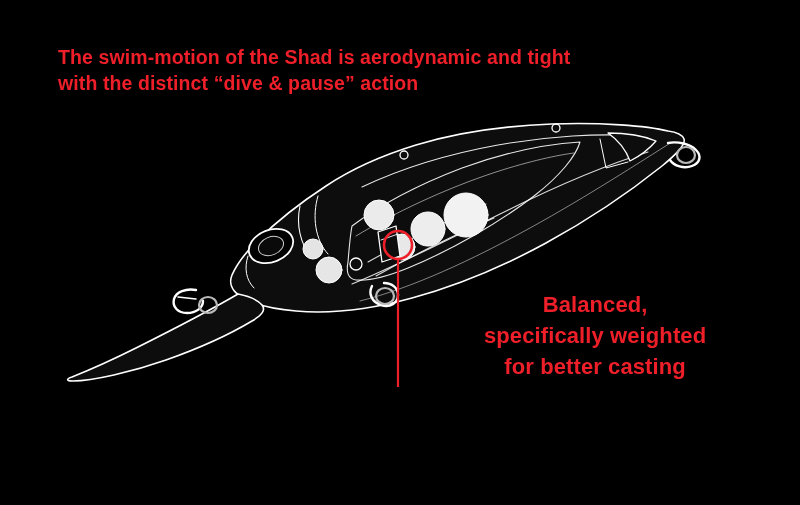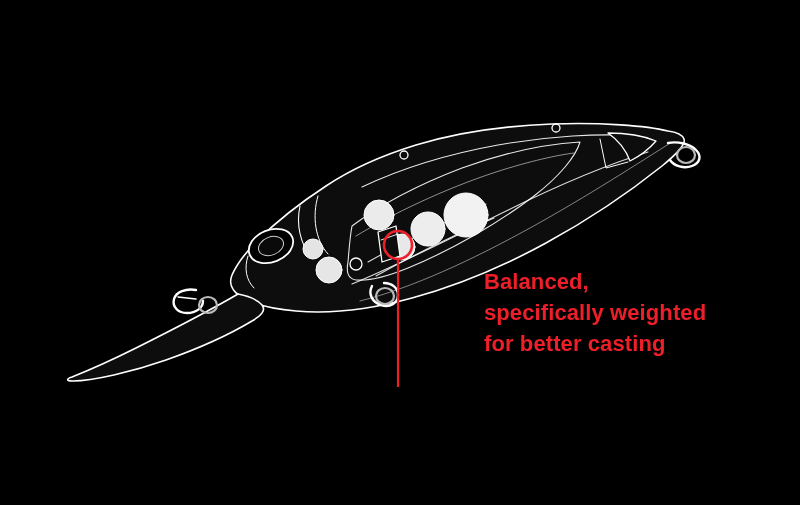--- a/index.html
+++ b/index.html
@@ -23,24 +23,25 @@
     white-space: pre-line;
     letter-spacing: 0.1px;
   }
   #callout-top {
     left: 58px;
     top: 44px;
     font-size: 19.5px;
   }
   #callout-right {
     left: 484px;
-    top: 266px;
+    top: 289px;
     font-size: 22px;
     font-weight: 700;
     line-height: 1.42;
+    text-align: center;
   }
   #callout-bottom {
     left: 119px;
     top: 403px;
     font-size: 18px;
     line-height: 1.6;
   }
   #lure-svg {
     position: absolute;
     left: 0;
@@ -140,19 +141,21 @@
 
       <path d="M600 139 L 606 168 L 628 162" stroke-width="1"></path>
     </g>
 
     <g>
       <circle cx="398" cy="245" r="14" fill="none" stroke="#ef1f2a" stroke-width="2.6"></circle>
       <line x1="398" y1="259" x2="398" y2="387" stroke="#ef1f2a" stroke-width="2.2"></line>
     </g>
   </svg>
 
+  <div class="callout" id="callout-top">The swim-motion of the Shad is aerodynamic and tight
+with the distinct “dive &amp; pause” action</div>
 
   <div class="callout" id="callout-right">Balanced,
 specifically weighted
 for better casting</div>
 
 
 </div>
 
 </body></html>

